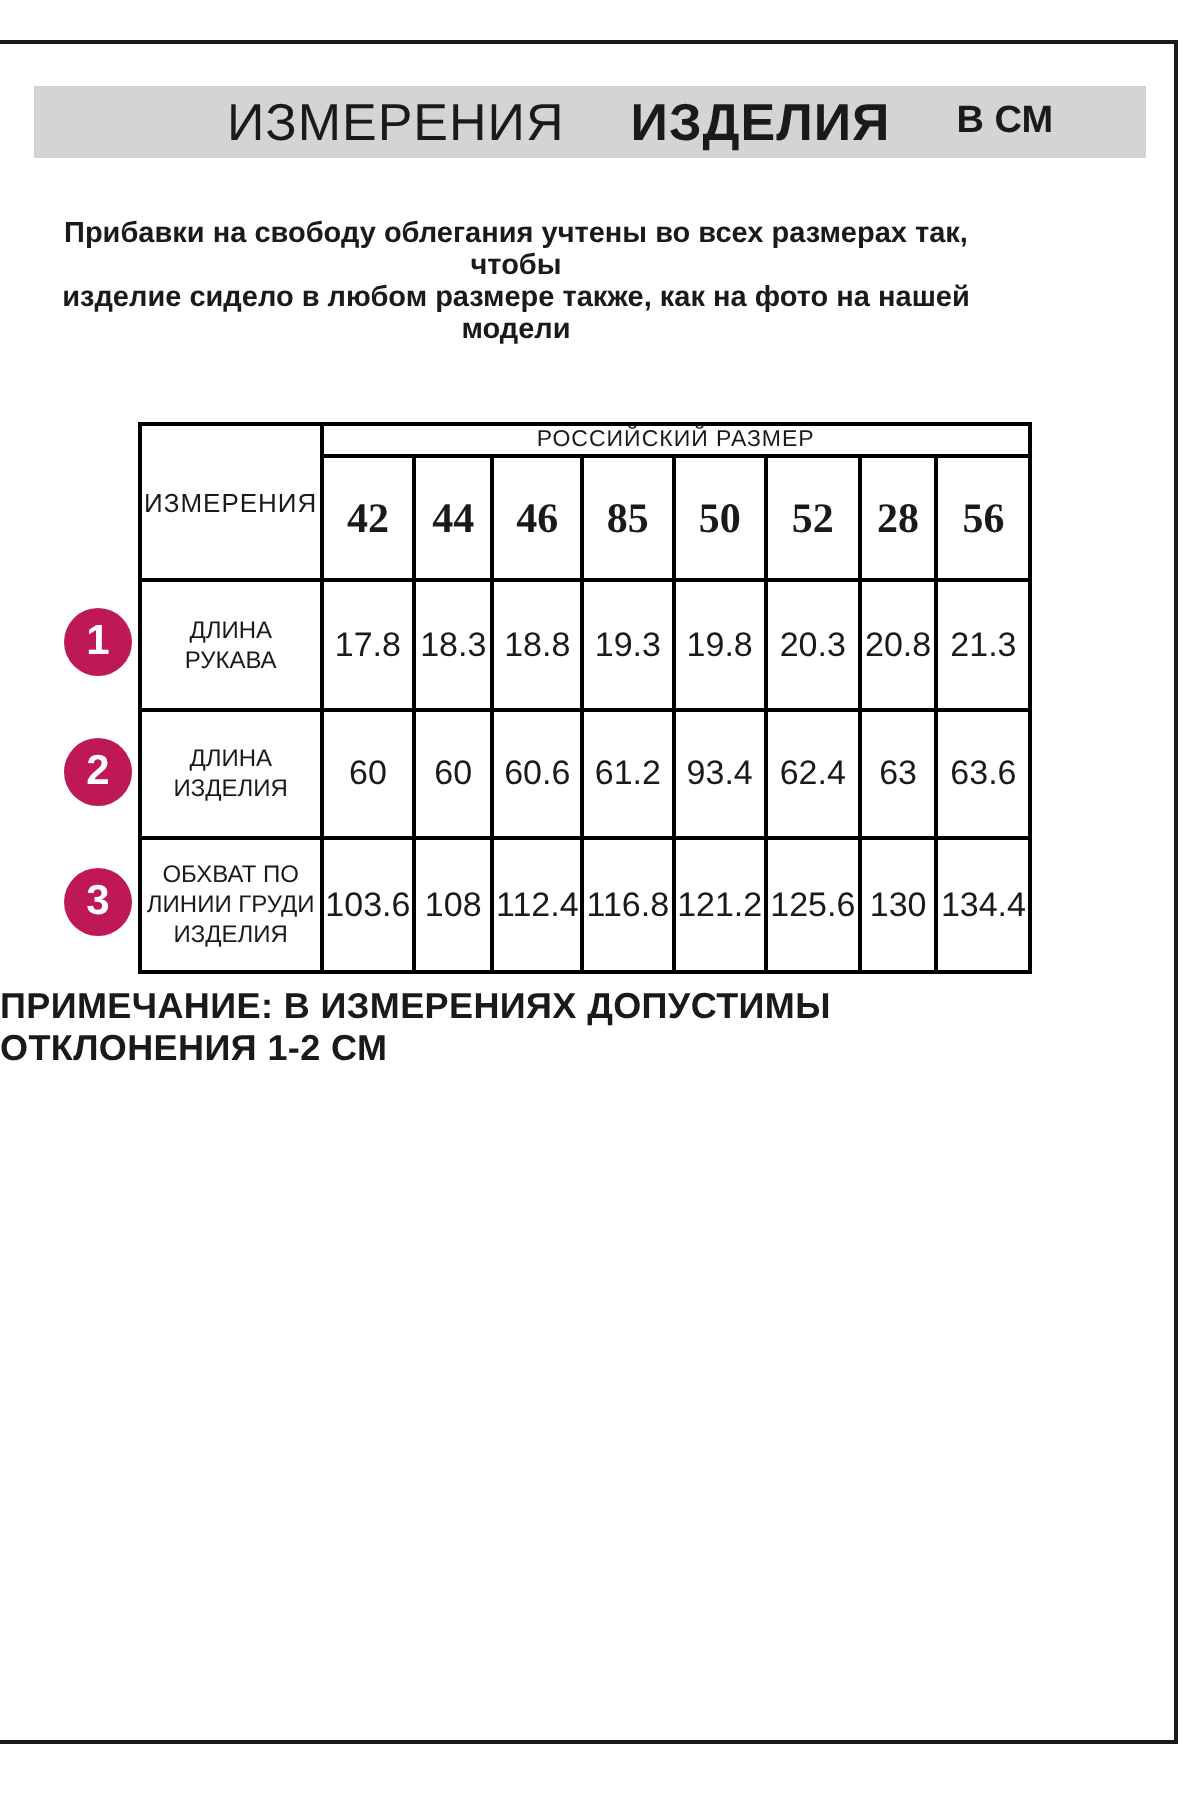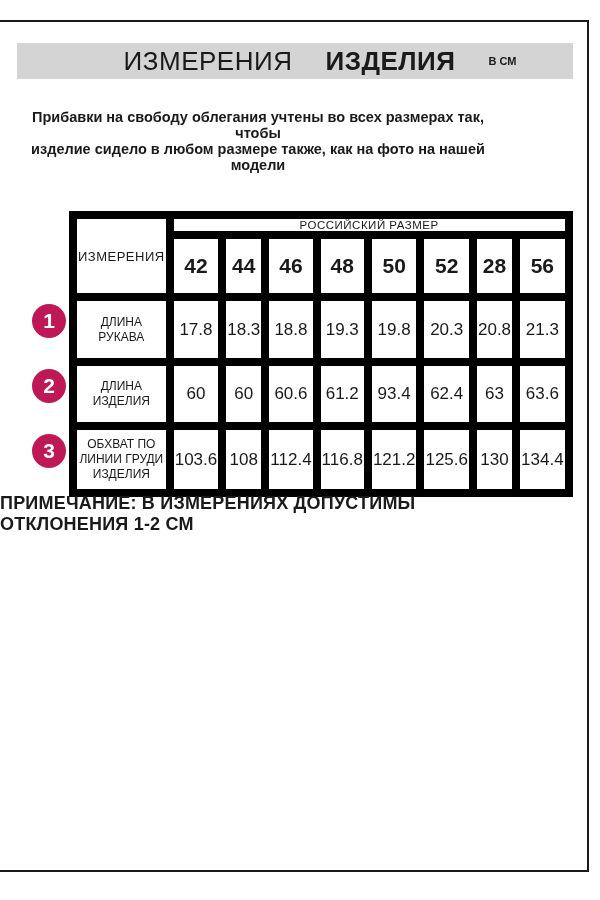--- a/index.html
+++ b/index.html
@@ -30,21 +30,21 @@
     display: flex;
     align-items: center;
     justify-content: center;
     padding-left: 50px;
     box-sizing: border-box;
     gap: 33px;
     white-space: nowrap;
   }
   .title-w1 { font-size: 26px; font-weight: normal; letter-spacing: 0.5px; }
   .title-w2 { font-size: 26px; font-weight: bold;   letter-spacing: 0.5px; }
-  .title-unit { font-size: 11px; font-weight: bold; }
+  .title-unit { font-size: 19px; font-weight: bold; }
 
   .model-code {
     position: absolute;
     left: 0; top: 84px;
     width: 100%;
     text-align: center;
     font-size: 20px;
     font-weight: normal;
   }
 
@@ -63,31 +63,31 @@
   
   table.size-table {
     position: absolute;
     left: 69px; top: 211px;
     border-collapse: collapse;
     table-layout: fixed;
   }
   .size-table col.c-label { width: 89px; }
   .size-table col.c-size  { width: 45px; }
   .size-table th, .size-table td {
-    border: 8px solid #000000;
+    border: 2px solid #000000;
     text-align: center;
     vertical-align: middle;
     padding: 0 1px;
     box-sizing: border-box;
   }
   .size-table tr.r-group th { border-bottom-width: 1px; height: 16px; }
   .size-table .group-header { font-size: 11.5px; font-weight: normal; letter-spacing: 0.5px; }
   .size-table .measure-header { font-size: 13px; font-weight: normal; letter-spacing: 0.5px; }
   .size-table tr.r-sizes { height: 62px; }
-  .size-table tr.r-sizes th { font-size: 21px; font-weight: bold; }
+  .size-table tr.r-sizes th { font-size: 21px; font-weight: bold; font-family: Liberation Serif, serif; }
   .size-table tr.r-d1 { height: 65px; }
   .size-table tr.r-d2 { height: 64px; }
   .size-table tr.r-d3 { height: 67px; }
   .size-table td.row-label {
     font-size: 12px;
     font-weight: normal;
     white-space: pre-line;
     line-height: 15px;
   }
   .size-table td.val { font-size: 17px; }
@@ -152,21 +152,21 @@
     </colgroup>
     <tbody>
       <tr class="r-group">
         <th class="measure-header" rowspan="2">ИЗМЕРЕНИЯ</th>
         <th class="group-header" colspan="8">РОССИЙСКИЙ РАЗМЕР</th>
       </tr>
       <tr class="r-sizes">
         <th>42</th>
         <th>44</th>
         <th>46</th>
-        <th>48</th>
+        <th>85</th>
         <th>50</th>
         <th>52</th>
         <th>28</th>
         <th>56</th>
       </tr>
       <tr class="r-d1">
         <td class="row-label">ДЛИНА РУКАВА</td>
         <td class="val">17.8</td>
         <td class="val">18.3</td>
         <td class="val">18.8</td>

